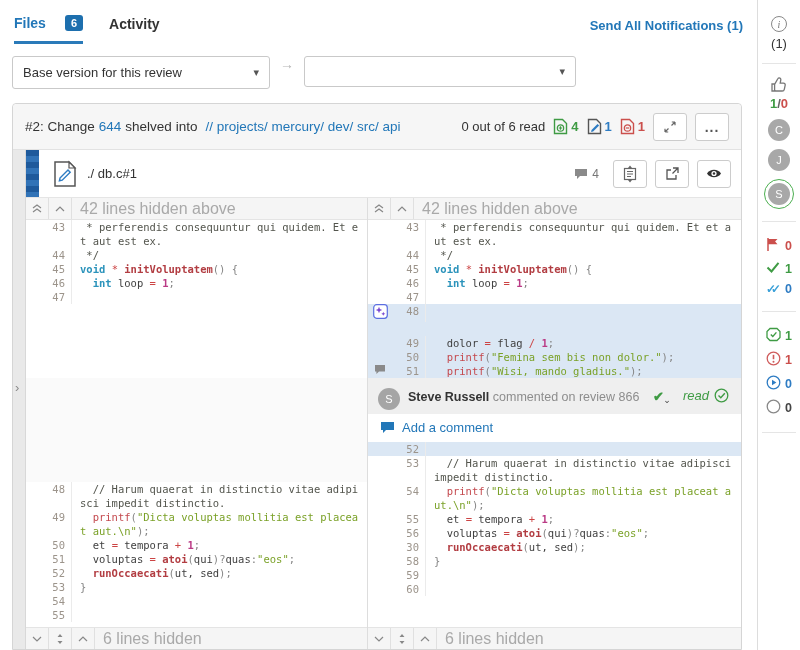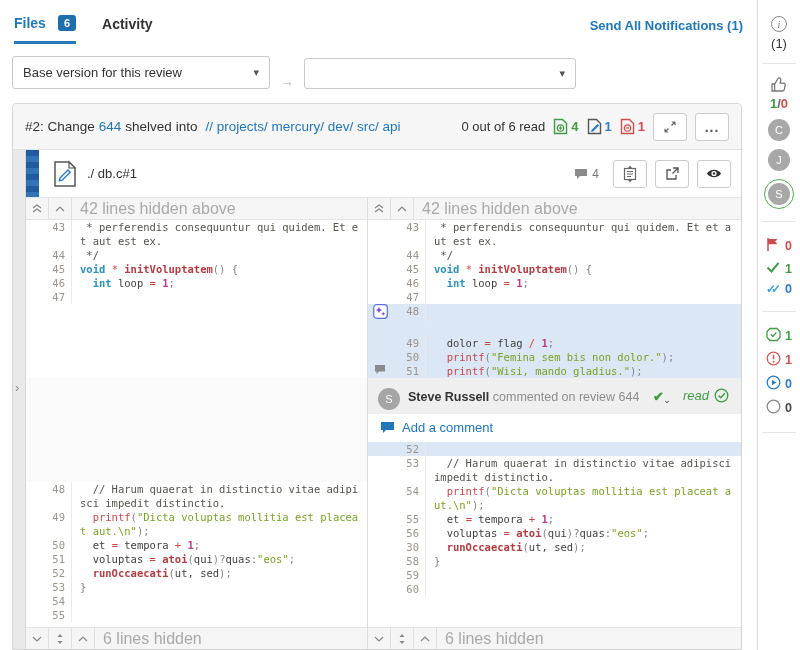--- a/index.html
+++ b/index.html
@@ -2,29 +2,29 @@
 <html><head>
 <meta charset="utf-8">
 <style>
   * { box-sizing: border-box; margin: 0; padding: 0; }
   html,body { width: 800px; height: 650px; overflow: hidden; background: #fff;
     font-family: "Liberation Sans", sans-serif; color: #333; }
   .page { position: relative; width: 800px; height: 650px; }
   .main { position: absolute; left: 0; top: 0; width: 757px; height: 650px; }
   
   .tabs { display: flex; align-items: center; gap: 26px; padding: 12px 14px 0 14px; height: 46px; }
-  .tab { display: flex; gap: 12px; font-size: 14px; font-weight: bold;
+  .tab { display: flex; gap: 19px; font-size: 14px; font-weight: bold;
     padding-bottom: 10px; cursor: pointer; }
   .tab.active { color: #2277b8; border-bottom: 3px solid #2a7ab9; }
   .badge { font-size: 11px; font-weight: bold; color: #fff; padding: 2px 6px; border-radius: 3px; }
   .badge.blue { background: #1d6fae; }
   .badge.gray { background: #8a8a8a; }
   .send-link { margin-left: auto; font-size: 13px; font-weight: bold; color: #2277b8; cursor: pointer; padding-bottom: 8px;}
   
-  .verrow { display: flex; align-items: flex-end; padding: 10px 14px 12px 12px; gap: 10px; }
+  .verrow { display: flex; align-items: flex-start; padding: 10px 14px 12px 12px; gap: 10px; }
   .vsel { display: flex; align-items: center; border: 1px solid #c9c9c9; border-radius: 3px;
     background: #fff; padding: 8px 10px; cursor: pointer; }
   .vsel .chev { margin-left: auto; color: #555; font-size: 11px; padding-left: 14px; }
   .vsel1 { width: 258px; font-size: 13px; }
   .vsel2 { width: 272px; }
   .vsel2 .lines { line-height: 14px; }
   .vsel2 .l1 { font-size: 13px; color: #333; }
   .vsel2 .l2 { font-size: 12px; color: #9b9b9b; }
   .arrow { color: #b5b5b5; font-size: 14px; }
   
@@ -390,21 +390,21 @@
                     <span class="lnum">51</span>
                     <span class="ctext"><span class="tp">  </span><span class="tf">printf</span><span class="tg">(</span><span class="ts">"Wisi, mando gladius."</span><span class="tg">);</span></span>
                   </div>
                 </div>
 
               <div class="cwidget">
                 <div class="cw-head">
                   <div class="cw-av">S</div>
                   <div class="cw-texts">
                     <span class="cw-author">Steve Russell</span>
-                    <span class="cw-action">commented on review 644</span>
+                    <span class="cw-action">commented on review 866</span>
                     <span class="cw-state">✔<span class="mini">⌄</span></span>
                   </div>
                   <span class="cw-read">
                     <span>read</span>
                     <svg width="15" height="15" viewBox="0 0 15 15">
                         <circle cx="7.5" cy="7.5" r="6.3" fill="none" stroke="#3f9b44" stroke-width="1.3"></circle>
                         <path d="M4.5 7.5 L6.8 9.8 L10.8 5.2" fill="none" stroke="#3f9b44" stroke-width="1.4"></path>
                       </svg>
                   </span>
                 </div>

